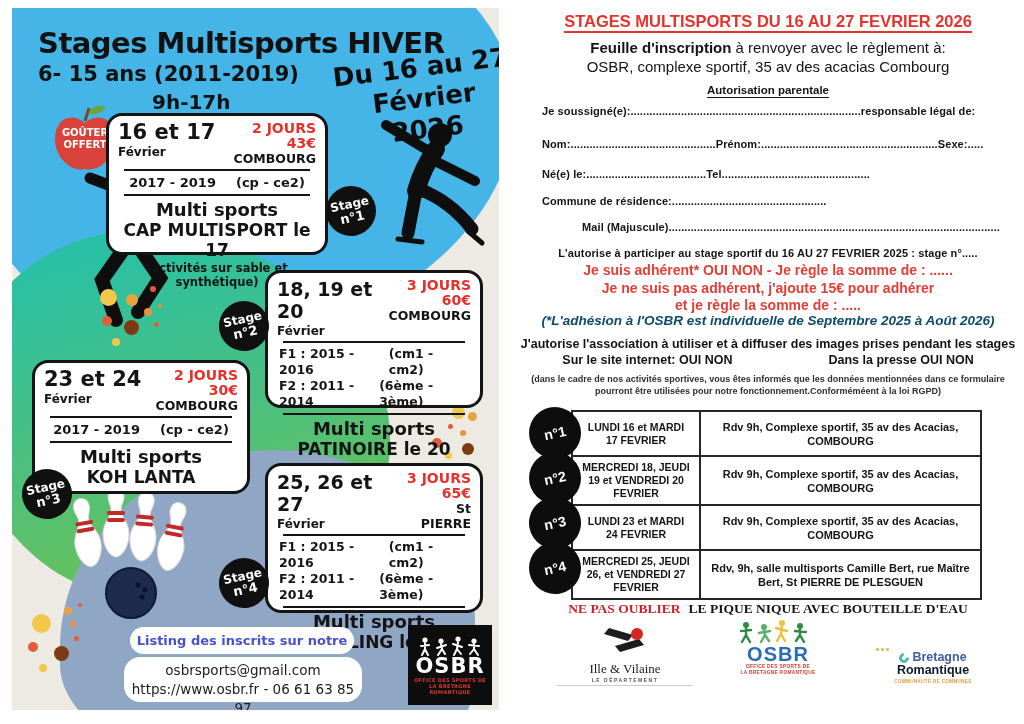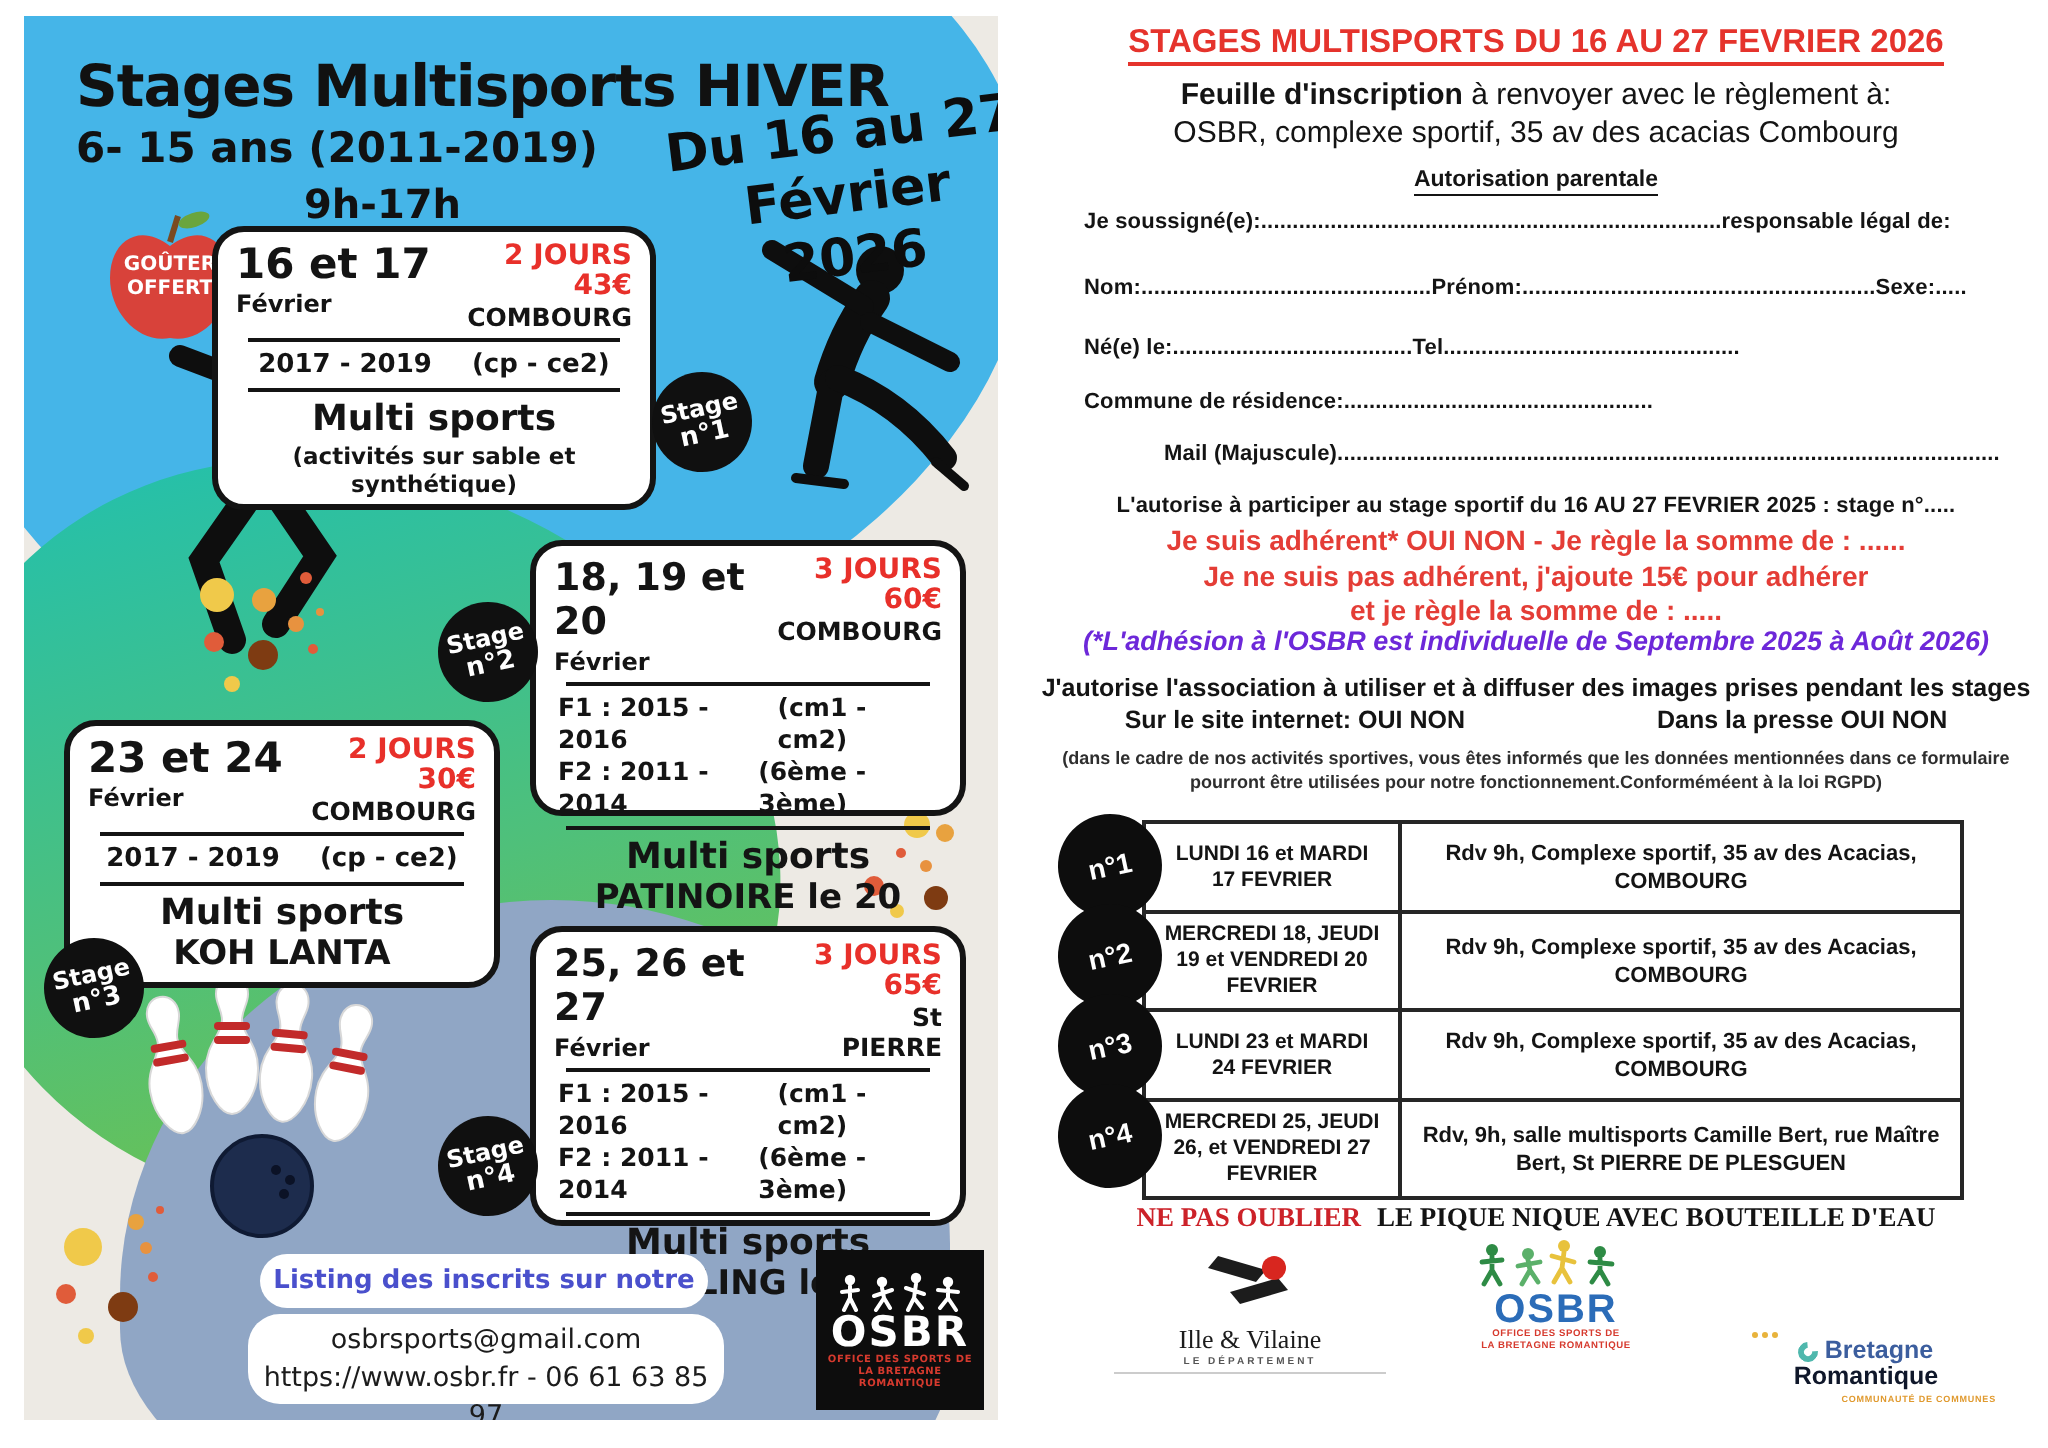--- a/index.html
+++ b/index.html
@@ -90,21 +90,21 @@
   .f-intro b { font-weight:bold; }
   .f-intro2 { position:absolute; top:58px; left:0; width:512px; text-align:center; font-size:15px; }
   .f-section { position:absolute; top:84px; left:0; width:512px; text-align:center; font-size:11.5px; font-weight:bold; }
   .f-section span { border-bottom:1.5px solid #141414; padding-bottom:1px; }
   .f-line { position:absolute; left:30px; right:18px; font-size:11px; font-weight:bold; letter-spacing:.1px; white-space:nowrap; overflow:hidden; }
   .fl1 { top:105px; } .fl2 { top:138px; } .fl3 { top:168px; } .fl4 { top:195px; } .fl5 { top:221px;padding-left:40px; }
   .fl6 { top:247px; left:0; right:0; text-align:center; }
   .f-red { position:absolute; left:0; width:512px; text-align:center; color:#e43d36; font-size:14px; font-weight:bold; }
   .fr1 { top:262px; } .fr2 { top:280px; } .fr3 { top:297px; }
   .f-blue { position:absolute; top:313px; left:0; width:512px; text-align:center;
-    color:#6d28d9; font-size:13.5px; font-weight:bold; font-style:italic; }
+    color:#0c4a6e; font-size:13.5px; font-weight:bold; font-style:italic; }
   .f-img1 { position:absolute; top:337px; left:0; width:512px; text-align:center; font-size:12.5px; font-weight:bold; }
   .f-img2 { position:absolute; top:353px; left:0; width:512px; display:flex; justify-content:center; gap:96px;
     font-size:12.5px; font-weight:bold; }
   .f-rgpd { position:absolute; top:373px; left:0; width:512px; text-align:center;
     font-size:9px; font-weight:bold; color:#2e2e2e; line-height:12px; }
   
   .stage-table { position:absolute; left:59px; top:410px; width:411px; border:2px solid #262626;
     display:grid; grid-template-columns:128px 1fr; background:#fff; }
   .st-cell { border-bottom:2px solid #262626; display:flex; align-items:center; justify-content:center;
     text-align:center; min-height:45px; padding:4px 8px; }
@@ -119,21 +119,21 @@
     font-family:"Liberation Serif","DejaVu Serif",serif; font-size:13.5px; font-weight:bold; }
   .f-reminder .red { color:#cc2229; margin-right:8px; }
   
   .logo { position:absolute; text-align:center; }
   .logo-ille { left:45px; top:626px; width:136px; }
   .ille-name { font-family:"Liberation Serif","DejaVu Serif",serif; font-size:13px; color:#1c1c1c; margin-top:1px; }
   .ille-sub { font-size:5px; letter-spacing:1.5px; color:#555; font-weight:bold; border-bottom:1px solid #ccc; padding-bottom:2px; }
   .logo-osbr { left:208px; top:620px; width:116px; }
   .osbr2-name { color:#2b6cb8; font-size:20px; font-weight:bold; letter-spacing:1px; line-height:20px; margin-top:-4px; }
   .osbr2-sub { color:#d63a2e; font-size:4.8px; font-weight:bold; line-height:6px; letter-spacing:.3px; }
-  .logo-bret { left:356px; top:666px; width:130px;text-align:right; }
+  .logo-bret { left:356px; top:648px; width:130px; }
   .bret-row { display:flex; align-items:center; justify-content:center; gap:3px; line-height:13px; }
   .bret-l1 { color:#3c5e9e; font-size:12.5px; font-weight:bold; }
   .bret-l2 { color:#0f172a; font-size:12.5px; font-weight:bold; }
   .bret-crescent { width:10px; height:10px; border:3px solid #4fb8ad; border-radius:50%; border-top-color:transparent; transform:rotate(40deg); }
   .bret-sub { color:#e09a2f; font-size:4.5px; font-weight:bold; letter-spacing:.4px; margin-top:2px; }
   .bret-dots { display:flex; gap:2px; justify-content:flex-start; margin-left:8px; }
   .bret-dots i { width:3px; height:3px; border-radius:50%; background:#e8b33c; }
 </style>
 </head>
 <body>
@@ -248,20 +248,21 @@
           <div class="card-loc">COMBOURG</div>
         </div>
       </div>
       <div class="card-hr"></div>
       <div class="group-row">
         <span>2017 - 2019</span>
         <span>(cp - ce2)</span>
       </div>
       <div class="card-hr"></div>
       <div class="card-t1">Multi sports</div>
+      <div class="card-t2">CAP MULTISPORT le 17</div>
       <div class="card-note">(activités sur sable et synthétique)</div>
     </div>
 
     <div class="card card2">
       <div class="card-head">
         <div>
           <div class="card-dates">18, 19 et 20</div>
           <div class="card-month">Février</div>
         </div>
         <div class="card-right">

